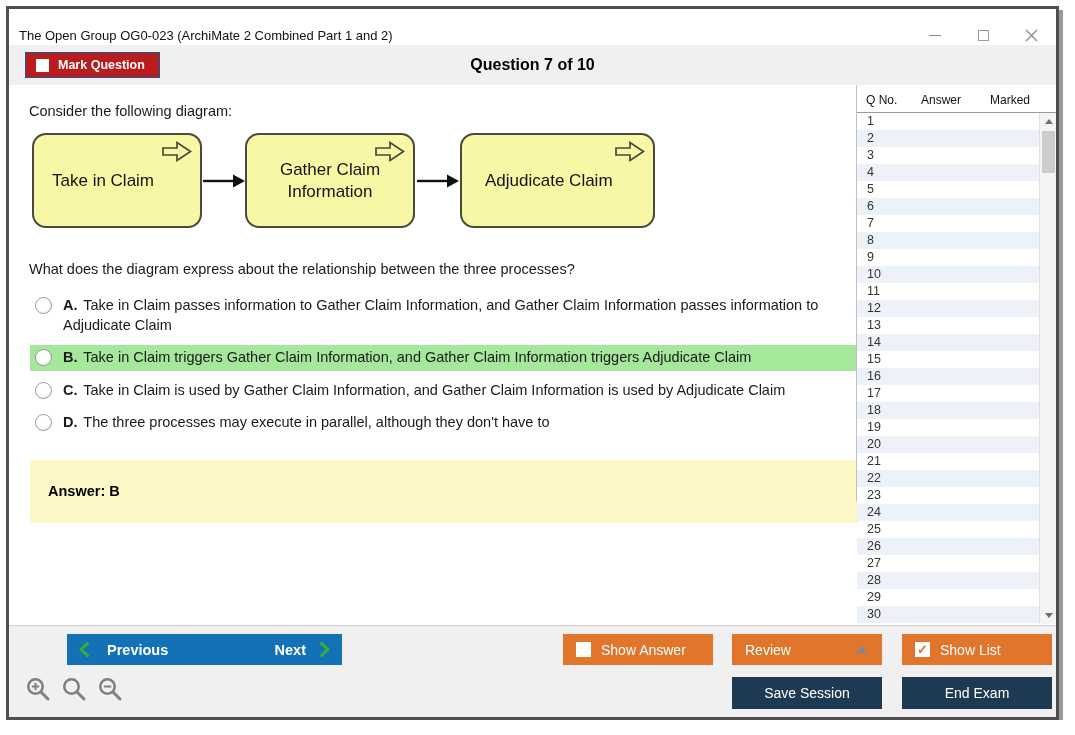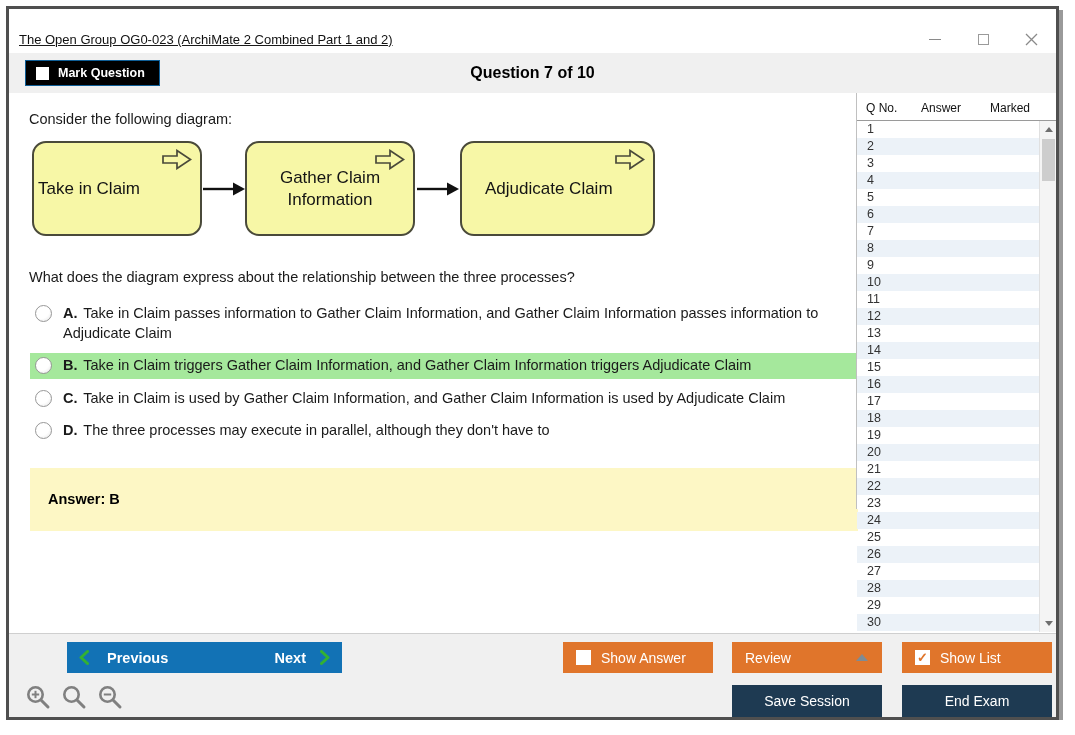--- a/index.html
+++ b/index.html
@@ -4,43 +4,43 @@
 <style>
   html,body{margin:0;padding:0;background:#fff;}
   *{box-sizing:border-box;}
   .window{
     position:relative; width:1053px; height:714px; margin:6px 0 0 6px;
     border:3px solid #4f4f4f; background:#fff; overflow:hidden;
     box-shadow:4px 4px 0 rgba(120,120,120,0.75);
     font-family:"Liberation Sans","DejaVu Sans",sans-serif; color:#1a1a1a;
   }
   
-  .titlebar{height:44px; background:#fff; display:flex; align-items:center; padding:16px 18px 0 10px;text-decoration:underline;}
+  .titlebar{height:36px; background:#fff; display:flex; align-items:center; padding:16px 18px 0 10px;}
   .titlebar .title{font-size:13px; color:#111; flex:1;}
   .winctl{display:flex; align-items:center; gap:34px;}
   .winctl .ctl{width:14px; height:14px; display:flex; align-items:center; justify-content:center; cursor:default;}
   .ico-min{width:12px; height:0; border-top:1px solid #8a8a8a;}
   .ico-max{width:11px; height:11px; border:1px solid #9a9a9a;}
   
   .headerbar{height:40px; background:#f0f0f0; position:relative; display:flex; align-items:center;}
   .btn-mark{position:absolute; left:16px; top:7px; height:26px; min-width:130px;
-    background:#000000; border:1px solid #0f5e96; color:#fff; font-weight:bold; font-size:12.5px;
+    background:#b91c1c; border:1px solid #0f5e96; color:#fff; font-weight:bold; font-size:12.5px;
     display:flex; align-items:center; gap:9px; padding:0 14px 0 10px; cursor:pointer;}
   .cb{width:13px; height:13px; background:#fff; display:inline-flex; align-items:center; justify-content:center; flex:0 0 auto;}
   .qcounter{position:absolute; left:0; right:0; text-align:center; font-size:16px; font-weight:bold; color:#000;}
   
   .main{position:relative; height:540px; background:#fff;}
   .content{position:absolute; left:0; top:0; width:849px; height:540px; padding:15px 0 0 11px; overflow:hidden;}
   .prompt{font-size:14.5px; margin:3px 0 0 9px;}
   
   .diagram{position:relative; height:97px; width:660px; margin:14px 0 0 10px;}
   .pbox{position:absolute; top:0; height:95px; background:#f7f7a6; border:2px solid #4a4a3a; border-radius:14px;
     display:flex; align-items:center; font-size:17px; color:#141414;}
   .pbox .picon{position:absolute; top:6px; right:8px;}
-  .pb1{left:2px; width:170px; padding-left:4px;}
+  .pb1{left:2px; width:170px; padding-left:18px;}
   .pb2{left:215px; width:170px; justify-content:center; text-align:center; line-height:1.25;}
   .pb3{left:430px; width:195px; padding-left:23px;}
   .connectors{position:absolute; left:0; top:0; width:660px; height:97px; pointer-events:none;}
   
   .question{font-size:14.5px; margin:31px 0 0 9px;}
   .options{margin:16px 0 0 0;}
   .option{display:flex; align-items:flex-start; gap:11px; margin:0 0 7px 10px; width:830px; padding:3px 0 3px 5px;}
   .option.highlighted{background:#a5e89c;}
   .radio{width:17px; height:17px; border-radius:50%; border:1.5px solid #979797;
     background:radial-gradient(circle at 35% 30%, #ffffff 55%, #e3e3e3); flex:0 0 auto; margin-top:1px; cursor:pointer;}

